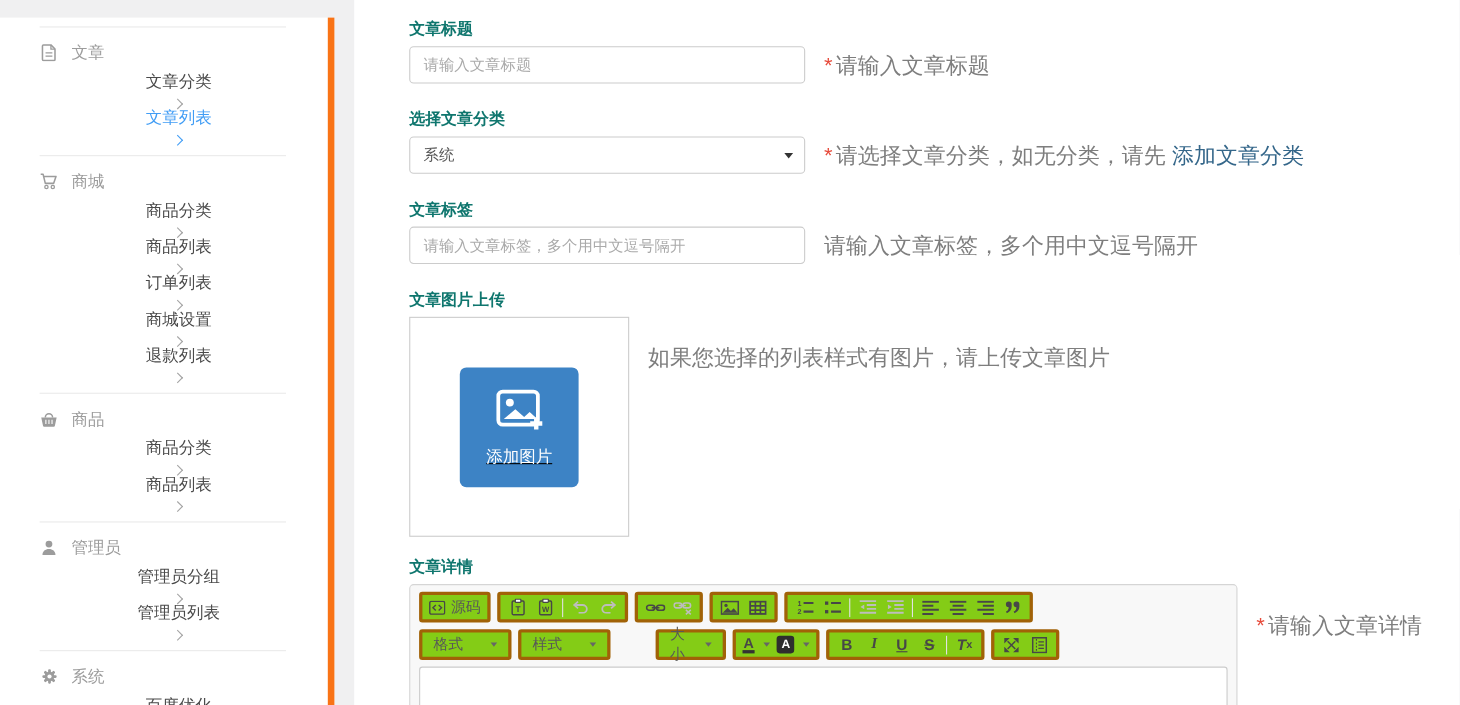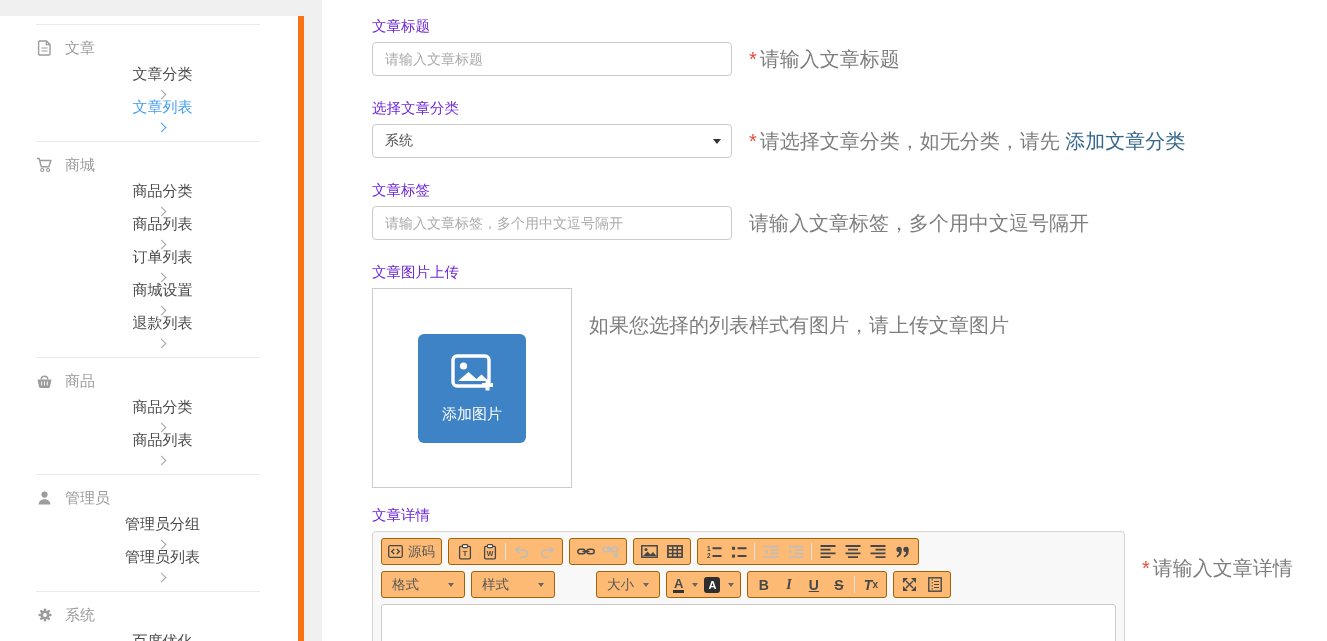--- a/index.html
+++ b/index.html
@@ -19,42 +19,42 @@
   .side-item.active .chev { border-color:#419df5; }
 
   
   .main { position:absolute; left:322px; top:0; right:0; bottom:0; background:#fff; }
   .tabs { display:flex; margin-left:50px; height:33px; border-bottom:1px solid #ddd; }
   .tab { line-height:32px; padding:0 18px; font-size:14.5px; color:#459df5; cursor:pointer; }
   .tab.active { background:#fff; border:1px solid #ddd; border-bottom:1px solid #fff; margin-bottom:-1px; border-radius:2px 2px 0 0; color:#3c3c3c; padding:0 17px; cursor:default; }
 
   .form { padding:17px 0 0 50px; }
   .fgroup { margin-bottom:23px; }
-  .flabel { display:block; font-weight:normal; font-size:14.5px; color:#6d28d9; margin-bottom:6px; }
+  .flabel { display:block; font-weight:bold; font-size:14.5px; color:#0f766e; margin-bottom:6px; }
   .frow { display:flex; align-items:center; }
   .frow.top { align-items:flex-start; }
   .ctrl { width:360px; flex:0 0 auto; }
   .txt { width:360px; height:34px; border:1px solid #ccc; border-radius:4px; padding:0 12px; font-size:14px; color:#555; outline:none; }
   .txt::placeholder { color:#aaa; }
   .selbox { width:360px; height:34px; border:1px solid #ccc; border-radius:4px; padding:0 10px 0 12px; font-size:14px; color:#555; display:flex; align-items:center; justify-content:space-between; cursor:pointer; background:#fff; }
   .selcaret { width:0; height:0; border-left:4.5px solid transparent; border-right:4.5px solid transparent; border-top:5.5px solid #333; }
   .hint { margin-left:17px; font-size:20px; color:#7e7e7e; white-space:nowrap; }
   .hint .req { color:#e74c3c; margin-right:3px; }
   .hint a { color:#35678a; text-decoration:none; cursor:pointer; }
   .hint.pad-top { margin-top:24px; }
 
   
   .upbox { width:200px; height:200px; border:1px solid #ccc; background:#fff; display:flex; align-items:center; justify-content:center; }
   .upbtn { width:108px; height:109px; background:#3d83c5; border-radius:6px; display:flex; flex-direction:column; align-items:center; justify-content:center; color:#fff; cursor:pointer; }
   .upbtn .uptext { font-size:15px; margin-top:7px; }
 
   
   .editor { width:753px; background:#f8f8f8; border:1px solid #d5d5d5; border-radius:4px; padding:6px 8px; height:180px; }
   .tb-row { display:flex; gap:6px; margin-bottom:6px; }
-  .tb-group { display:flex; align-items:center; height:27px; background:#fdba74; border:1px solid #a16207; border-radius:3px; padding:11px 3px; }
+  .tb-group { display:flex; align-items:center; height:27px; background:#84cc16; border:3px solid #a16207; border-radius:3px; padding:11px 3px; }
   .tb-btn { height:23px; min-width:25px; display:flex; align-items:center; justify-content:center; padding:0 3px; color:#474747; cursor:pointer; border-radius:2px; font-size:13px; }
   .tb-btn svg { display:block; }
   .tb-sep { width:1px; height:17px; background:#e2e2e2; margin:0 3px; }
   .dis { color:#bdbdbd !important; }
   .src-label { margin-left:5px; font-size:13.5px; color:#585858; }
   .dd { justify-content:space-between; padding:0 7px; color:#585858; font-size:13.5px; }
   .ddcaret { width:0; height:0; border-left:3.5px solid transparent; border-right:3.5px solid transparent; border-top:4.5px solid #666; margin-left:8px; }
   .btn-b { font-weight:bold; font-size:14px; }
   .btn-i { font-style:italic; font-family:"Liberation Serif","DejaVu Serif",serif; font-weight:bold; font-size:14px; }
   .btn-u { text-decoration:underline; font-weight:bold; font-size:14px; }
@@ -226,21 +226,21 @@
         <span class="flabel">文章标签</span>
         <div class="frow">
           <input class="txt" type="text" placeholder="请输入文章标签，多个用中文逗号隔开" style="">
           <div class="hint">请输入文章标签，多个用中文逗号隔开</div>
         </div>
       </div>
 
       <div class="fgroup" style="margin-bottom:18px;">
         <span class="flabel">文章图片上传</span>
         <div class="frow top">
-          <div class="ctrl" style="width:200px;">
+          <div class="ctrl" style="width:200px;text-decoration:underline;">
             <div class="upbox">
               <div class="upbtn">
                 <span>
                   <svg width="46" height="42" viewBox="0 0 46 42">
                       <rect x="4" y="4" width="36" height="30" rx="4" fill="none" stroke="#fff" stroke-width="3.4"></rect>
                       <circle cx="14.5" cy="14" r="3.6" fill="#fff"></circle>
                       <path d="M9 29l10.5-9 8 7 5-4.5 7 6.5H9z" fill="#fff"></path>
                       <g stroke="#fff" stroke-width="4">
                         <path d="M38.5 27.5v11M33 33h11"></path>
                       </g>

